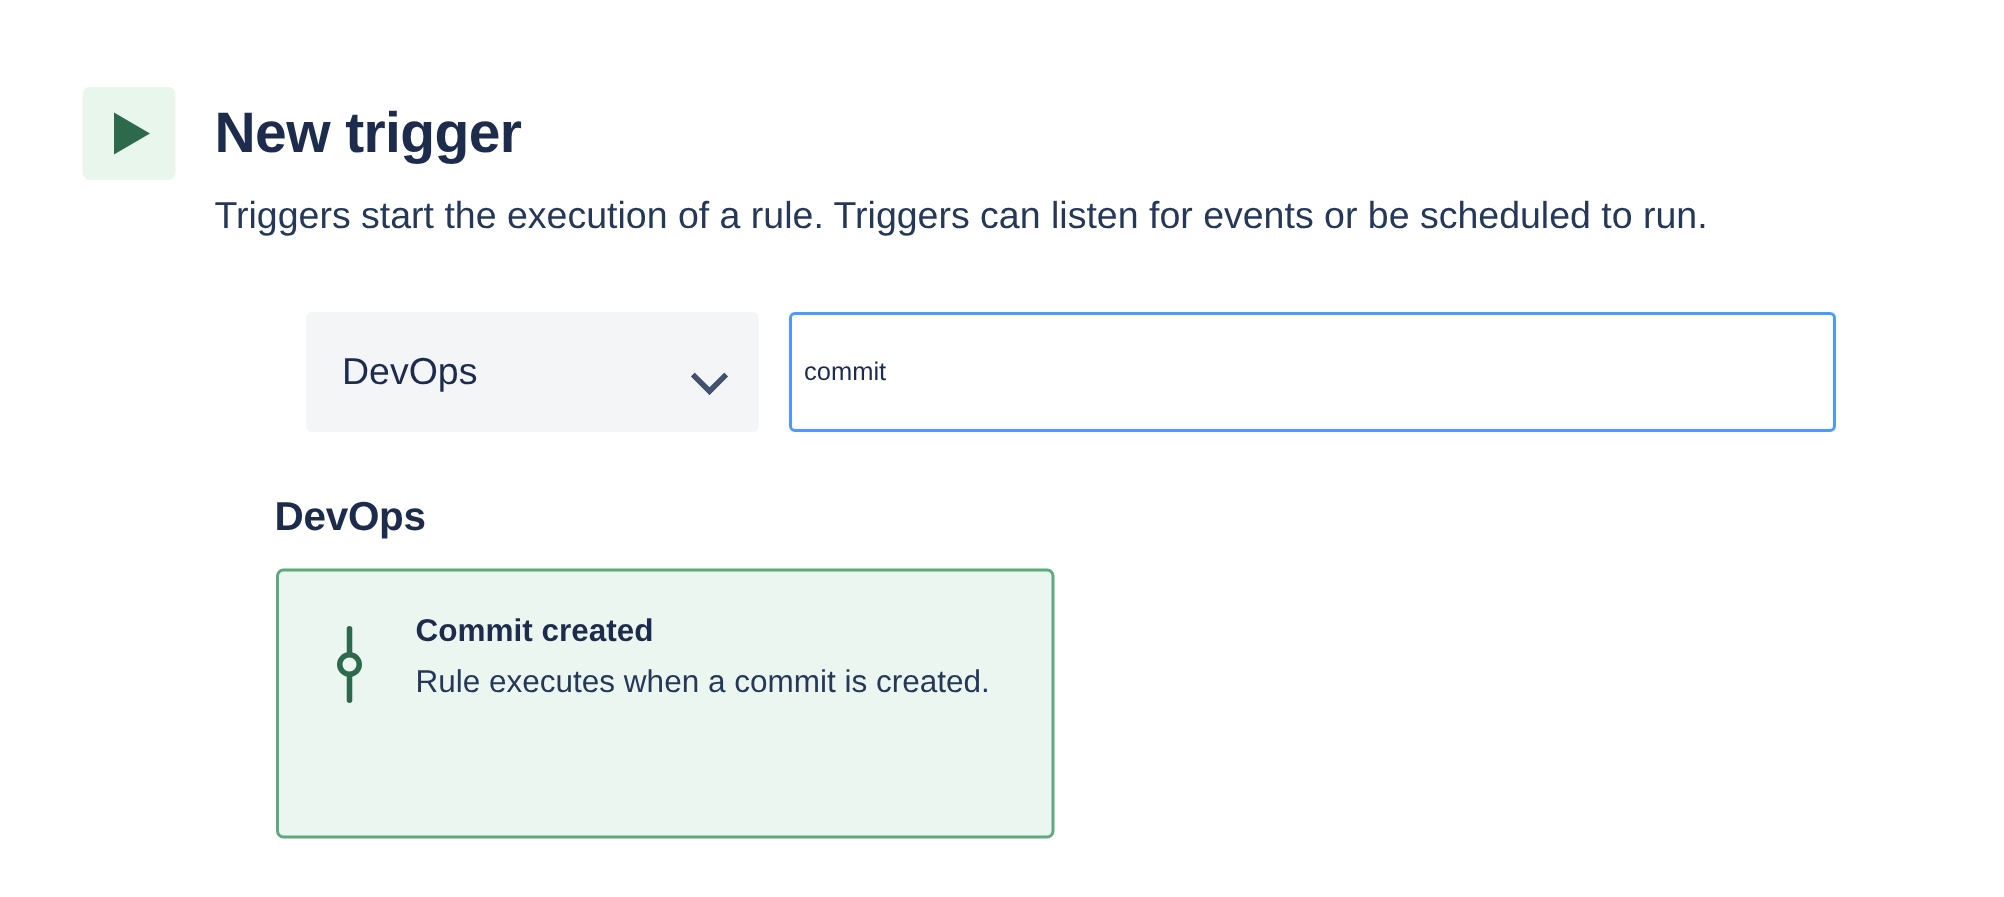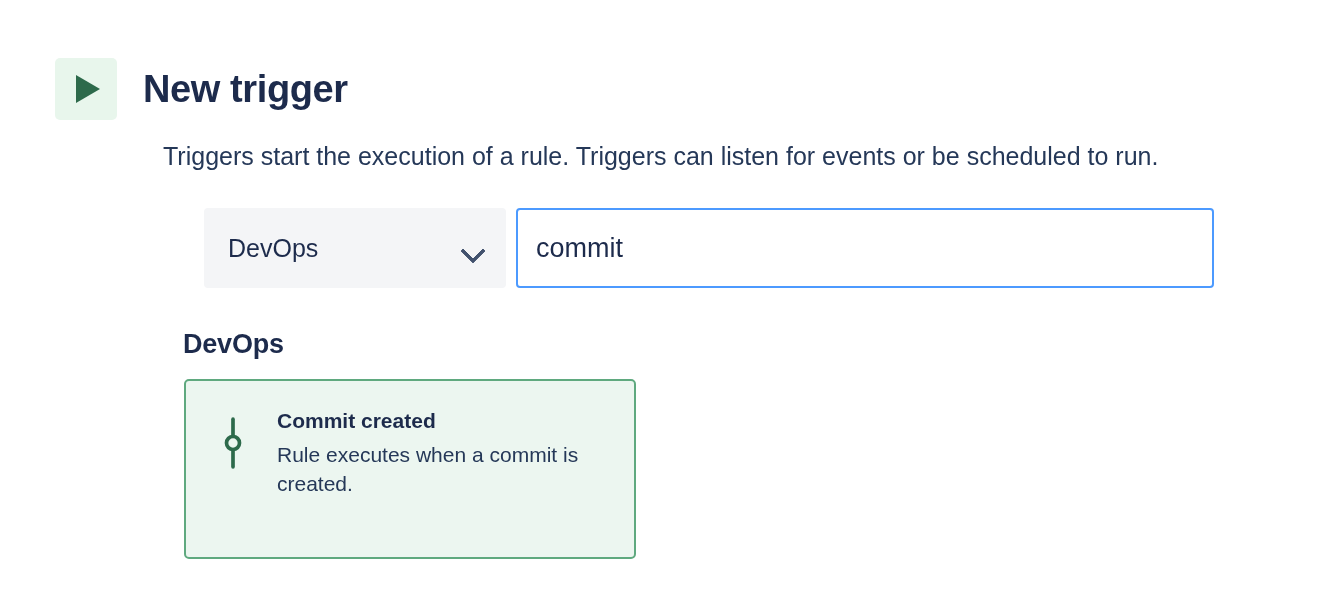--- a/index.html
+++ b/index.html
@@ -49,26 +49,25 @@
     color: #1D2B4C;
     letter-spacing: -0.4px;
     white-space: nowrap;
     line-height: 1;
   }
 
   
   .page-description {
     position: absolute;
     left: 143px;
-    top: 140px;
+    top: 128px;
     font-size: 25px;
     color: #253858;
     white-space: nowrap;
     line-height: 1.3;
-    margin-left: 20px;
   }
 
   
   .search-row {
     position: absolute;
     left: 204px;
     top: 208px;
     display: flex;
     align-items: stretch;
   }
@@ -104,49 +103,49 @@
     width: 14px;
     height: 14px;
     border-right: 4px solid #42526E;
     border-bottom: 4px solid #42526E;
     transform: rotate(45deg);
     border-radius: 1px;
   }
   .search-field {
     width: 698px;
     height: 80px;
-    margin-left: 10px;
+    margin-left: 20px;
     background: #FFFFFF;
     border: 2px solid #4C9AFF;
     border-radius: 4px;
     box-sizing: border-box;
-    font-size: 27px;
-    color: #1D2B4C;
-    padding: 0 18px;
+    font-size: 17px;
+    color: #1D2B4C;
+    padding: 0 8px;
     font-family: inherit;
     outline: none;
   }
   .search-field::placeholder { color: #7A869A; }
 
   
   .results-group-title {
     position: absolute;
     left: 183px;
     top: 331px;
     font-size: 27px;
     font-weight: bold;
     color: #1D2B4C;
     letter-spacing: -0.2px;
     line-height: 1;
   }
   .result-card {
     position: absolute;
     left: 184px;
     top: 379px;
-    width: 452px;
+    width: 519px;
     height: 180px;
     box-sizing: border-box;
     background: #ECF6F0;
     border: 2px solid #5FA97F;
     border-radius: 5px;
     display: flex;
     align-items: flex-start;
     padding: 28px 20px 0 34px;
     cursor: pointer;
   }

